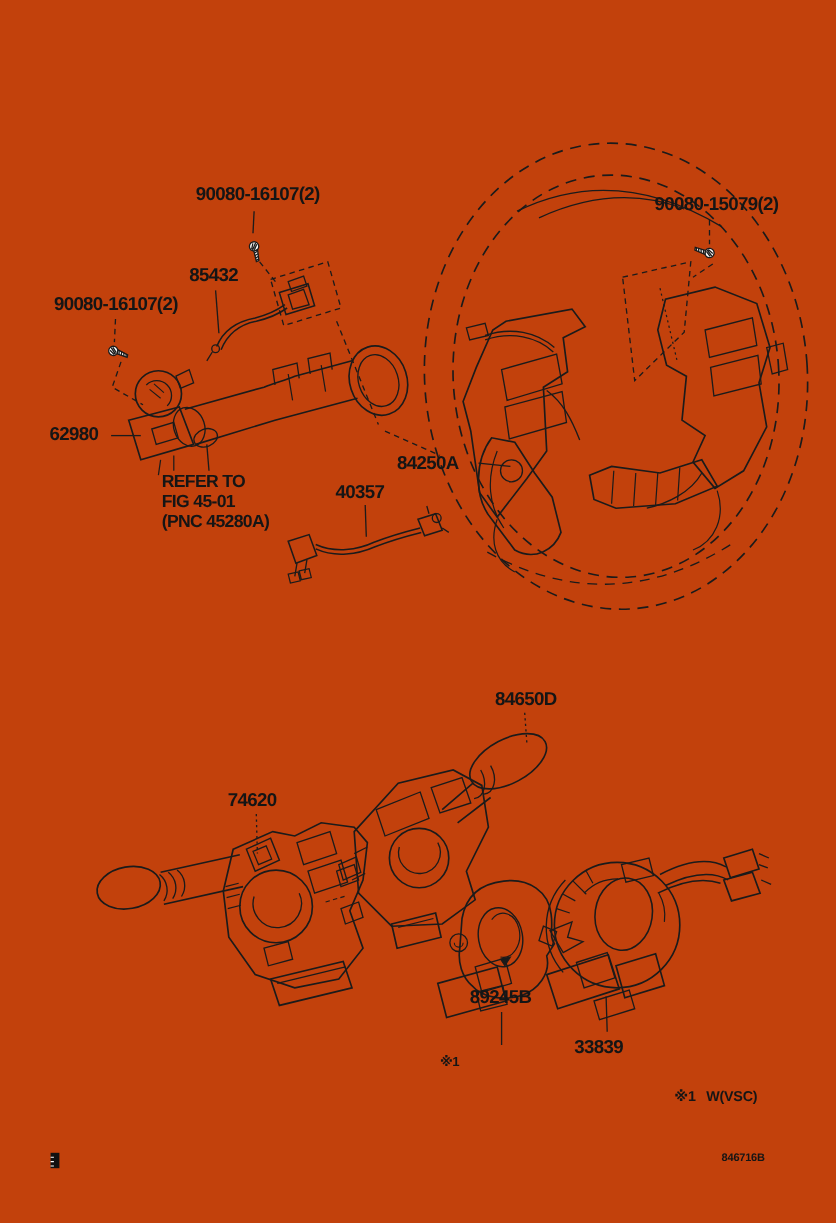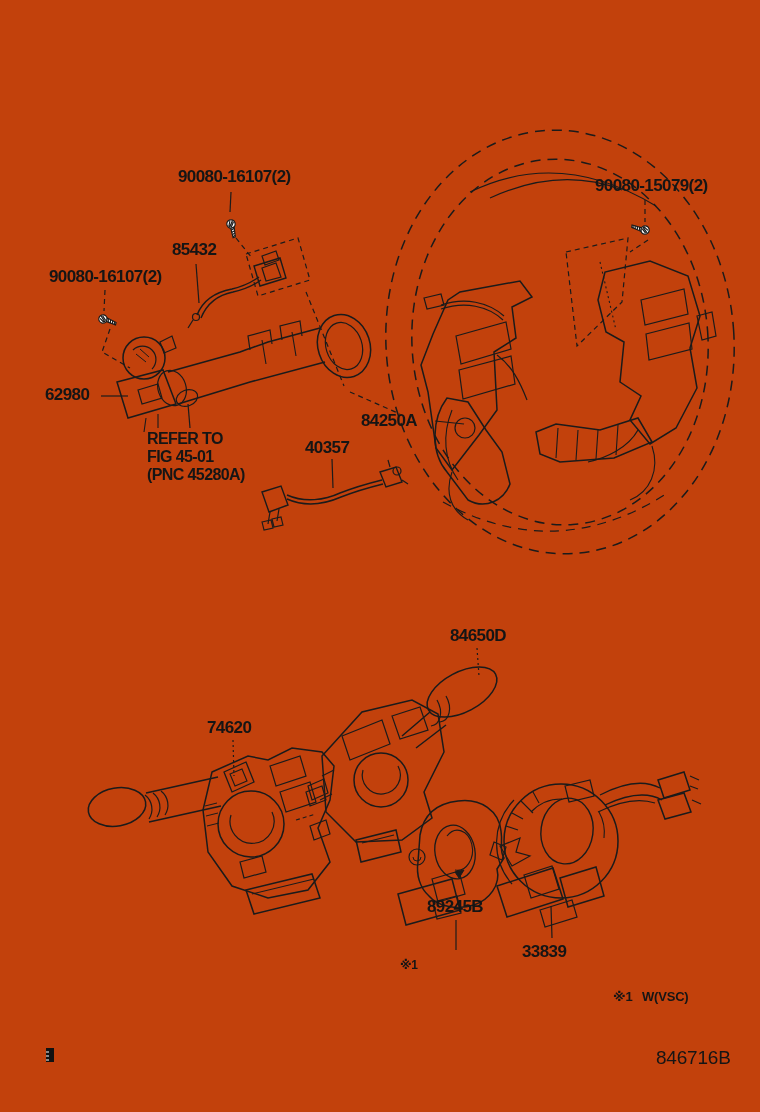--- a/index.html
+++ b/index.html
@@ -3,21 +3,21 @@
 <meta charset="utf-8">
 <style>
   html,body{margin:0;padding:0;background:#fff;}
   .stage{position:relative;width:760px;height:1112px;background:#c2410c;overflow:hidden;
          font-family:"Liberation Sans","DejaVu Sans",sans-serif;color:#111;}
   svg{position:absolute;left:0;top:0;}
   .lbl{position:absolute;font-weight:700;font-size:17px;letter-spacing:-0.6px;white-space:nowrap;color:#151515;}
   .lbl-sm{position:absolute;font-weight:700;font-size:16px;letter-spacing:-0.6px;white-space:nowrap;color:#151515;}
   .marker{position:absolute;font-weight:700;font-size:12px;letter-spacing:-0.5px;white-space:nowrap;color:#151515;}
   .foot{position:absolute;font-weight:700;font-size:13px;letter-spacing:-0.2px;white-space:nowrap;color:#151515;}
-  .figcode{position:absolute;font-weight:400;font-size:19px;letter-spacing:-0.2px;white-space:nowrap;color:#151515;}
+  .figcode{position:absolute;font-weight:700;font-size:10px;letter-spacing:-0.2px;white-space:nowrap;color:#151515;}
 </style>
 </head>
 <body>
 
 <div class="stage">
 
 <svg width="760" height="1112" viewBox="0 0 760 1112">
   <defs>
     <g id="screw" stroke="#1b1b1b" stroke-width="1.2" fill="none">
       <circle r="4.2" fill="#fff"></circle>

